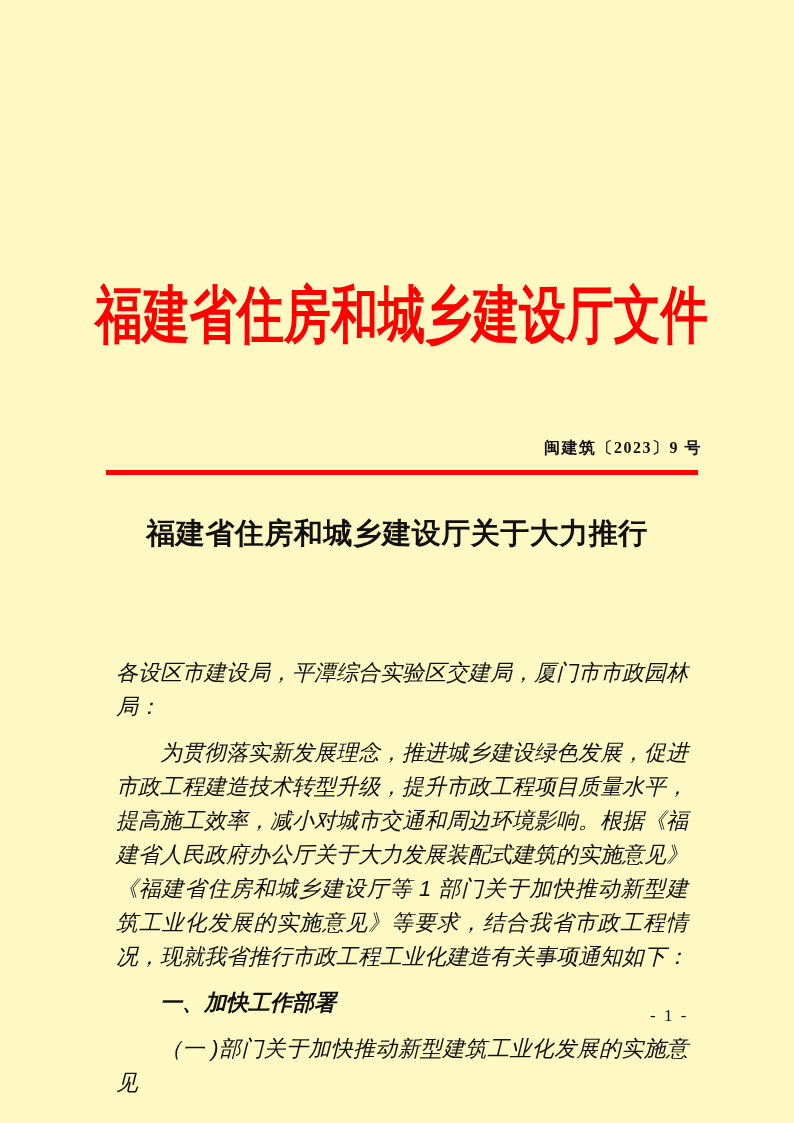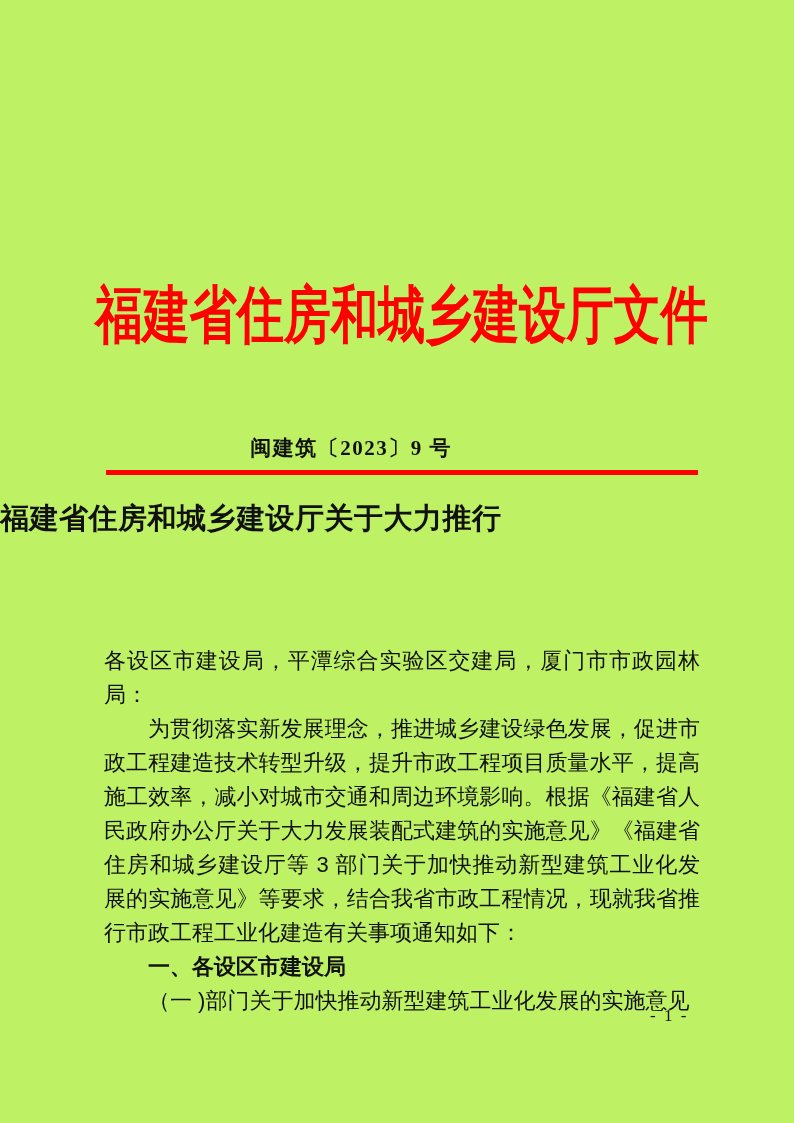--- a/index.html
+++ b/index.html
@@ -4,21 +4,21 @@
 <style>
   html, body {
     margin: 0;
     padding: 0;
     background: #ffffff;
   }
   .page {
     position: relative;
     width: 794px;
     height: 1123px;
-    background: #bef264;
+    background: #fef9c3;
     overflow: hidden;
     font-family: "Liberation Sans", sans-serif;
     color: var(--color-text, #111111);
   }
   .banner-title {
     position: absolute;
     top: 276px;
     left: 0;
     width: 794px;
     text-align: center;
@@ -29,59 +29,61 @@
     transform: scaleX(0.76);
     transform-origin: 50% 50%;
     letter-spacing: 0px;
     line-height: 78px;
   }
   .doc-number {
     position: absolute;
     top: 434px;
     left: 0;
     width: 702px;
-    text-align: center;
+    text-align: right;
     font-family: "Liberation Serif", serif;
     font-weight: 600;
-    font-size: 21px;
+    font-size: 16px;
     letter-spacing: 1.5px;
     line-height: 28px;
   }
   .red-line {
     position: absolute;
     top: 470px;
     left: 106px;
     width: 592px;
     height: 5px;
     background: var(--color-accent_red, #fe0000);
   }
   .notice-title {
     position: absolute;
-    top: 499px;
+    top: 514px;
     left: 0;
     width: 794px;
     margin: 0;
+    text-align: center;
     font-size: 29px;
     font-weight: bold;
     line-height: 39px;
     letter-spacing: 0.5px;
   }
   .body-text {
     position: absolute;
     top: 644px;
     left: 104px;
     width: 596px;
     font-size: 22px;
     line-height: 34px;
     text-align: justify;
     text-justify: inter-ideograph;
   }
   .body-text p {
-    margin: 0;
+    margin: 12px;
     padding: 0;
+    font-style: italic;
   }
   .indent {
     text-indent: 2em;
   }
   .section-heading {
     font-weight: bold;
   }
   .page-number {
     position: absolute;
     top: 1005px;
@@ -100,20 +102,20 @@
   <div class="banner-title">福建省住房和城乡建设厅文件</div>
 
   <div class="doc-number">闽建筑〔2023〕9 号</div>
 
   <div class="red-line"></div>
 
   <h1 class="notice-title"><span>福建省住房和城乡建设厅关于大力推行</span><br></h1>
 
   <div class="body-text">
     <p class="salutation">各设区市建设局，平潭综合实验区交建局，厦门市市政园林局：</p>
-    <p class="indent">为贯彻落实新发展理念，推进城乡建设绿色发展，促进市政工程建造技术转型升级，提升市政工程项目质量水平，提高施工效率，减小对城市交通和周边环境影响。根据《福建省人民政府办公厅关于大力发展装配式建筑的实施意见》《福建省住房和城乡建设厅等 3 部门关于加快推动新型建筑工业化发展的实施意见》等要求，结合我省市政工程情况，现就我省推行市政工程工业化建造有关事项通知如下：</p>
-    <p class="indent section-heading">一、各设区市建设局</p>
+    <p class="indent">为贯彻落实新发展理念，推进城乡建设绿色发展，促进市政工程建造技术转型升级，提升市政工程项目质量水平，提高施工效率，减小对城市交通和周边环境影响。根据《福建省人民政府办公厅关于大力发展装配式建筑的实施意见》《福建省住房和城乡建设厅等 1 部门关于加快推动新型建筑工业化发展的实施意见》等要求，结合我省市政工程情况，现就我省推行市政工程工业化建造有关事项通知如下：</p>
+    <p class="indent section-heading">一、加快工作部署</p>
     <p class="indent">（一 )部门关于加快推动新型建筑工业化发展的实施意见</p>
   </div>
 
   <div class="page-number">- 1 -</div>
 
 </div>
 
 </body></html>

